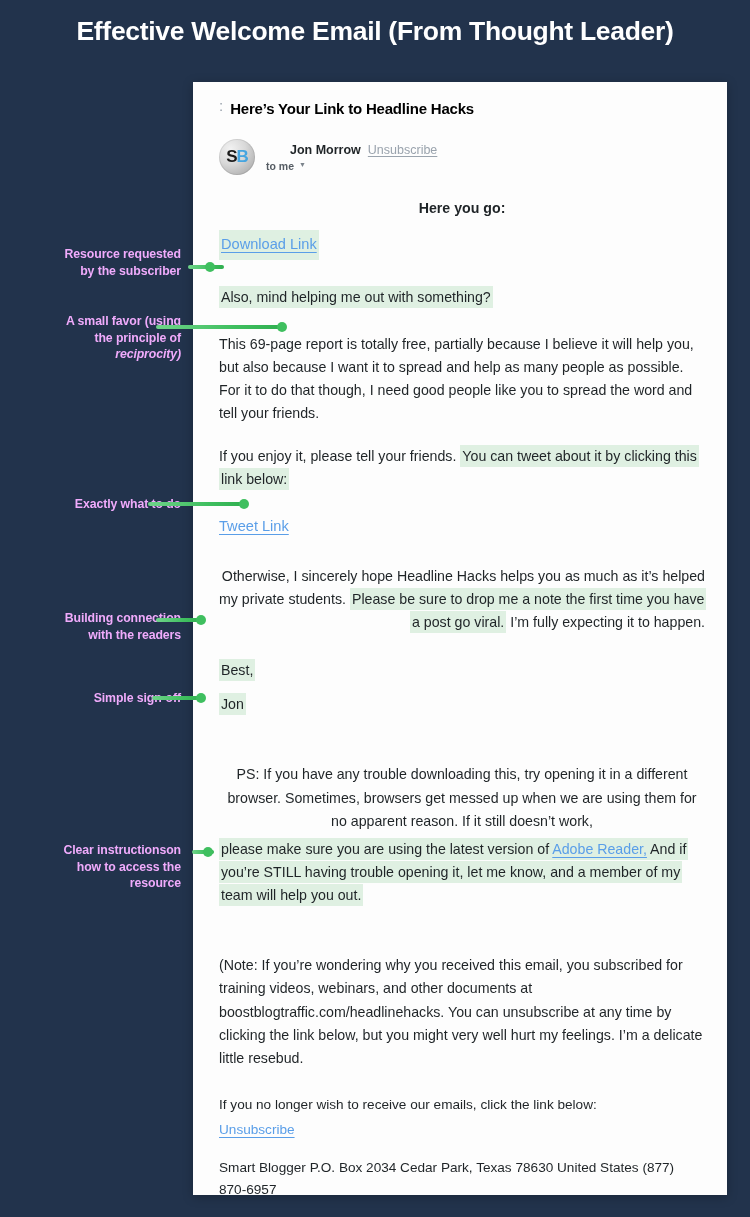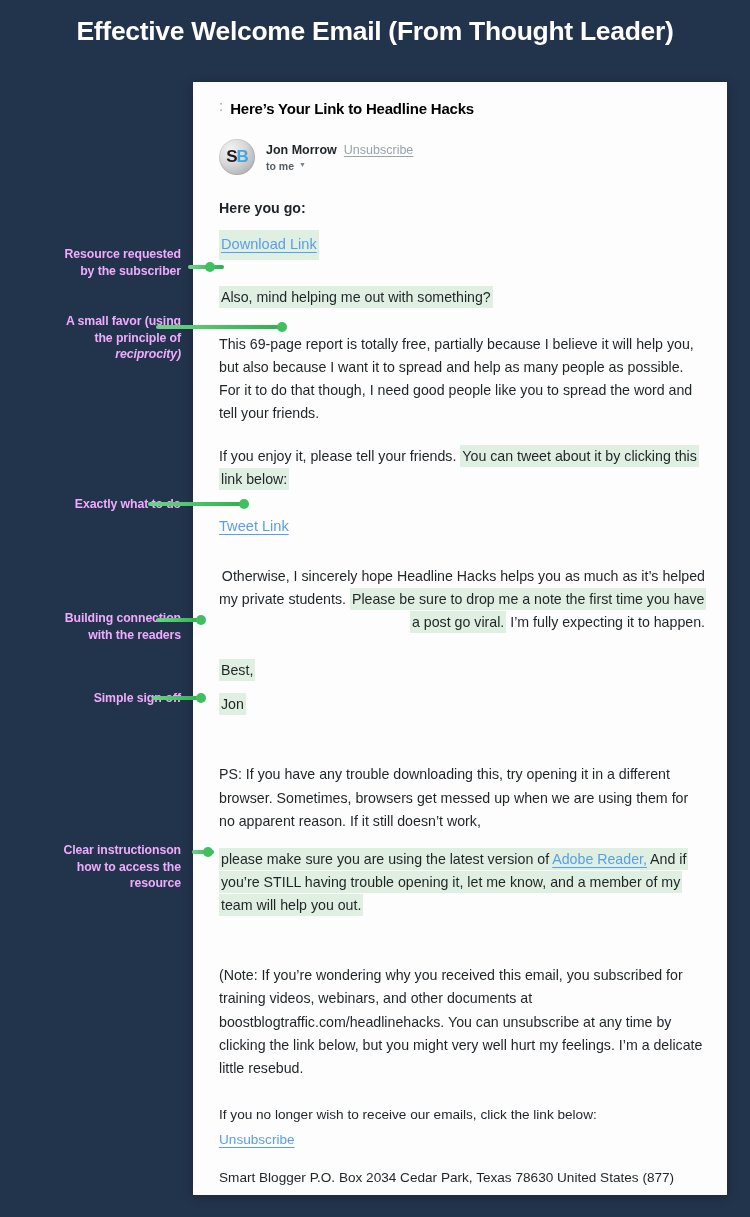--- a/index.html
+++ b/index.html
@@ -87,21 +87,21 @@
     font-weight: bold;
     font-size: 17px;
     letter-spacing: -1px;
     flex: none;
     box-shadow: inset 0 0 0 1px rgba(0,0,0,0.08);
   }
   .avatar .s { color: #1b1b1b; }
   .avatar .b { color: #46a5e0; }
   .sender-texts { display: flex; flex-direction: column; gap: 3px; }
   .sender-line1 { display: flex; align-items: baseline; gap: 7px; }
-  .sender-name { font-size: 12.5px; font-weight: bold; color: #1f2427; }
+  .sender-name { font-size: 12.5px; font-weight: bold; color: #1f2427; margin-left: 24px; }
   .sender-unsub {
     font-size: 12.5px; color: #9aa3ad;
     text-decoration: underline;
     text-underline-offset: 2px;
   }
   .sender-to {
     font-size: 10.5px; color: #555c63; font-weight: bold;
     display: flex; align-items: center; gap: 5px;
   }
   .caret { font-size: 7px; color: #7b838b; position: relative; top: -1px; }
@@ -185,21 +185,21 @@
           </div>
           <div class="sender-to">
             <span>to me</span>
             <span class="caret">▼</span>
           </div>
         </div>
       </div>
 
       <div class="body-text">
 
-        <div class="para tight" style="">
+        <div class="para tight" style="text-align:center;">
           <span class="lead">Here you go:</span>
         </div>
 
         <div style="margin-bottom:26px;">
           <span class="hl dl-wrap"><a class="link link-big" href="#">Download Link</a></span>
         </div>
 
         <div style="margin-bottom:24px;">
           <span class="hl">Also, mind helping me out with something?</span>
         </div>
@@ -223,21 +223,21 @@
 
         <div style="margin-bottom:11px;">
           <span class="hl">Best,</span>
         </div>
         <div>
           <span class="hl">Jon</span>
         </div>
 
         <div class="gap-xl"></div>
 
-        <div class="para" style="margin-bottom:15px;">PS: If you have any trouble downloading this, try opening it in a different browser. Sometimes, browsers get messed up when we are using them for no apparent reason. If it still doesn’t work,</div>
+        <div class="para" style="margin-bottom:5px;text-align:center;">PS: If you have any trouble downloading this, try opening it in a different browser. Sometimes, browsers get messed up when we are using them for no apparent reason. If it still doesn’t work,</div>
 
         <div class="para" style="margin-bottom:0;">
           <span class="hl"><span>please make sure you are using the latest version of</span> <a class="link" href="#">Adobe Reader,</a> <span>And if you’re STILL having trouble opening it, let me know, and a member of my team will help you out.</span></span>
         </div>
 
         <div class="gap-xl"></div>
 
         <div class="para" style="margin-bottom:24px;">(Note: If you’re wondering why you received this email, you subscribed for training videos, webinars, and other documents at boostblogtraffic.com/headlinehacks. You can unsubscribe at any time by clicking the link below, but you might very well hurt my feelings. I’m a delicate little resebud.</div>
 
         <div class="footer-small" style="margin-bottom:2px;">If you no longer wish to receive our emails, click the link below:</div>

